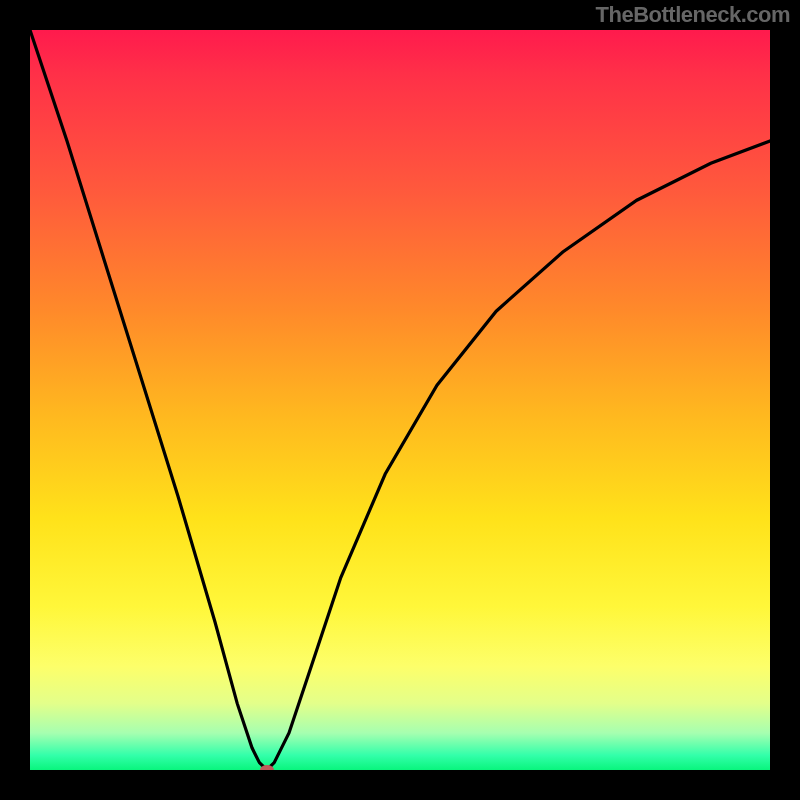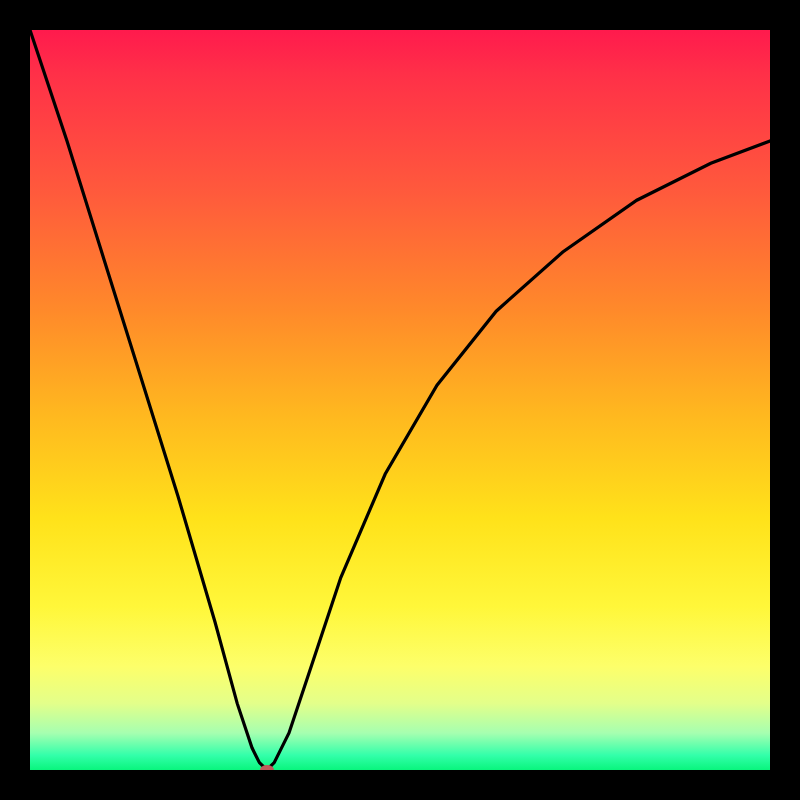--- a/index.html
+++ b/index.html
@@ -65,20 +65,21 @@
     border-radius: 50%;
     background: #c05a5a;
     transform: translate(-50%, -50%);
     z-index: 3;
   }
 </style>
 </head>
 <body>
 
 <div class="frame">
+  <div class="watermark">TheBottleneck.com</div>
 
   <div class="plot">
     <div class="gradient"></div>
 
     <svg class="curve" viewBox="0 0 740 740" preserveAspectRatio="none">
       <path fill="none" stroke="#000" stroke-width="3.2" stroke-linecap="round" d="M0.0 0.0 L37.0 111.0 L74.0 229.4 L111.0 347.8 L148.0 466.2 L185.0 592.0 L207.2 673.4 L222.0 717.8 L229.4 732.6 L236.8 740.0 L244.2 732.6 L259.0 703.0 L281.2 636.4 L310.8 547.6 L355.2 444.0 L407.0 355.2 L466.2 281.2 L532.8 222.0 L606.8 170.2 L680.8 133.2 L740.0 111.0 "></path>
     </svg>
 
     <div class="marker" style="left: 236.8px; top: 740px;"></div>
   </div>

